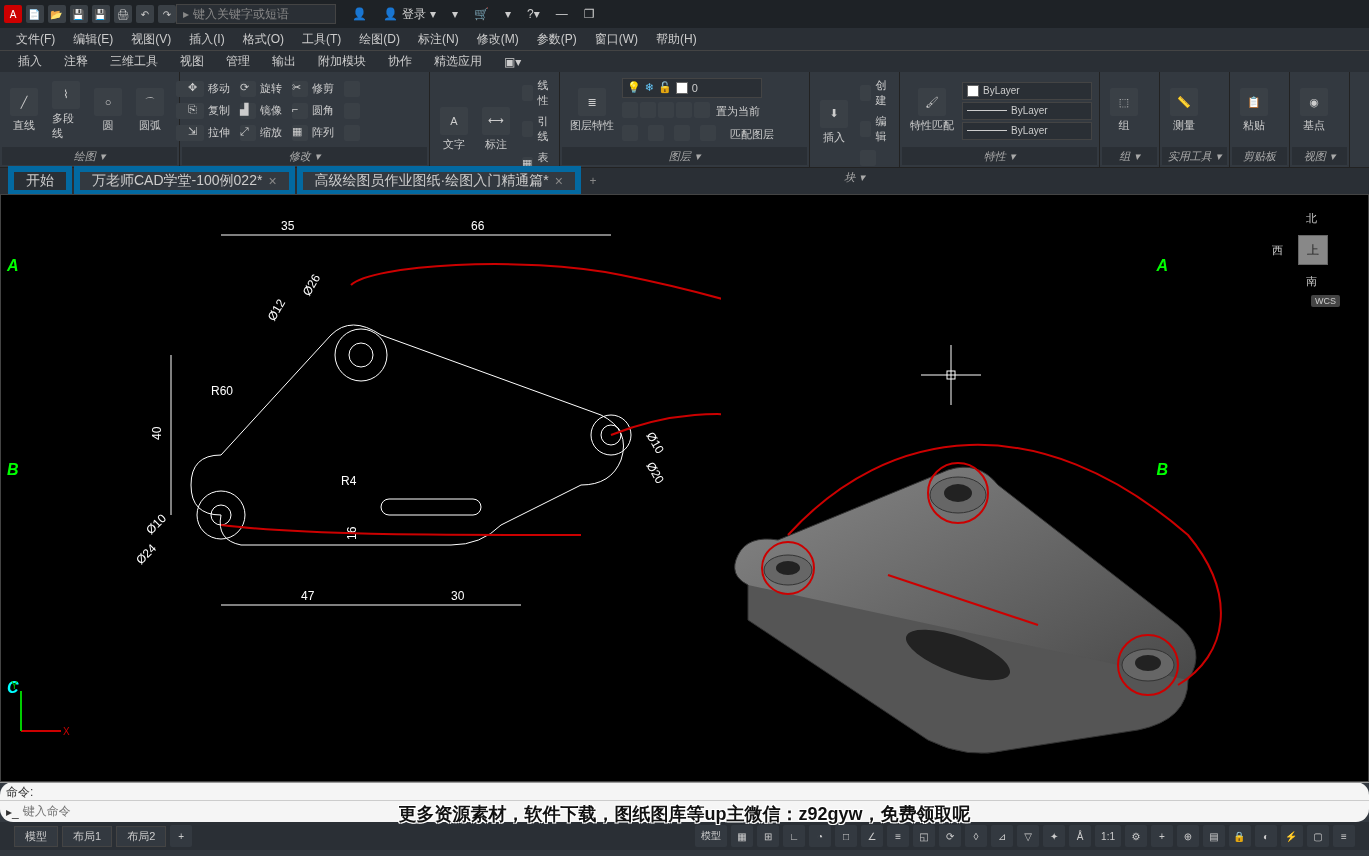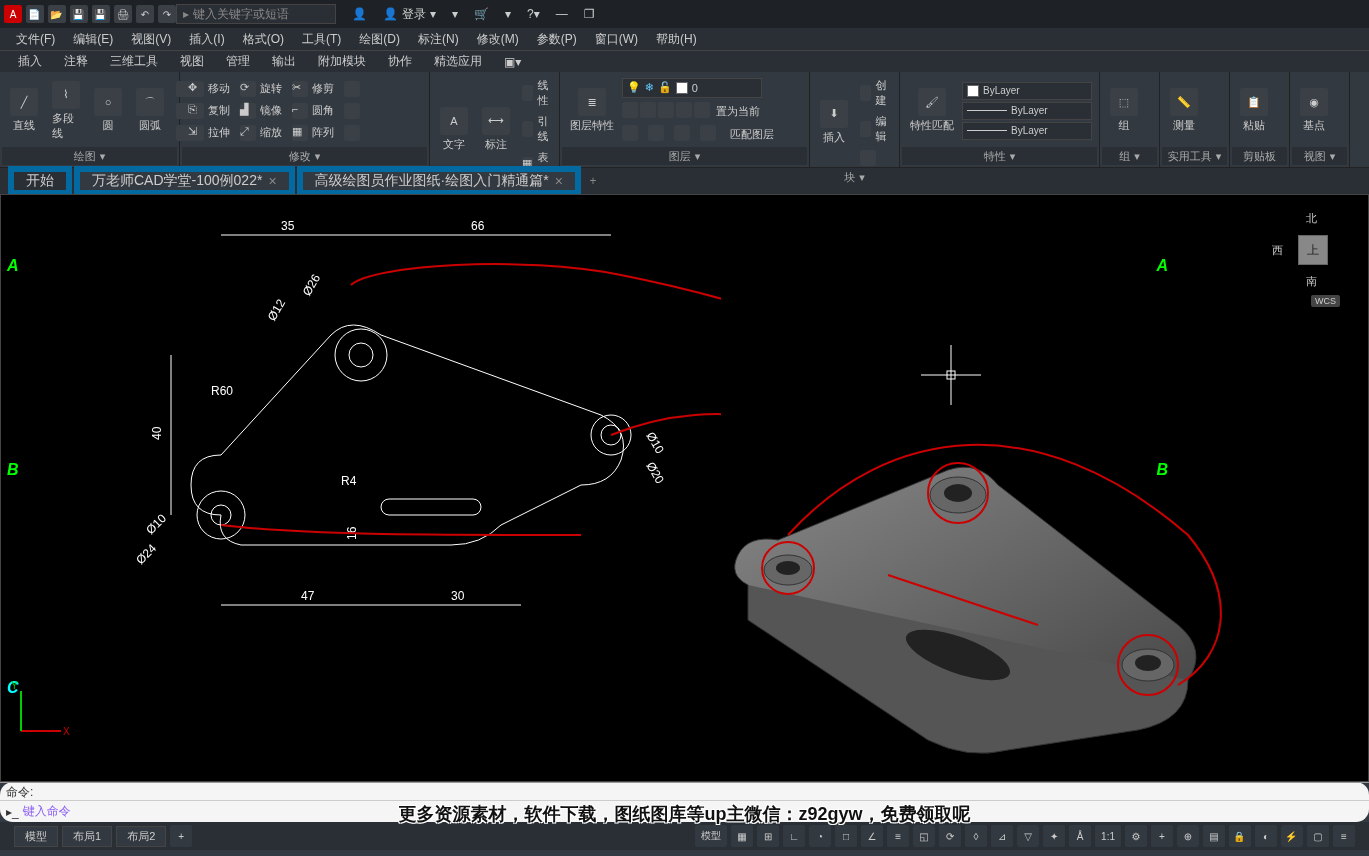--- a/index.html
+++ b/index.html
@@ -19,21 +19,21 @@
 .menu-item { padding: 2px 8px; color: #ccc; cursor: pointer; font-size: 12px; }
 
 
 .ribbon-tabs { height: 22px; background: #2a2f35; display: flex; align-items: center; padding: 0 8px; gap: 2px; border-top: 1px solid #444; }
 .ribbon-tab { padding: 2px 10px; color: #ccc; cursor: pointer; font-size: 12px; }
 
 
 .ribbon { height: 96px; background: #333940; display: flex; border-bottom: 1px solid #222; }
 .ribbon-panel { border-right: 1px solid #222; display: flex; flex-direction: column; padding: 2px; }
 .panel-body { flex: 1; display: flex; align-items: center; gap: 2px; padding: 2px; }
-.panel-title { height: 18px; background: #2a2f35; text-align: right; font-size: 11px; color: #aaa; display: flex; align-items: center; justify-content: center; gap: 4px; }
+.panel-title { height: 18px; background: #2a2f35; text-align: right; font-size: 11px; color: #aaa; display: flex; align-items: center; justify-content: center; gap: 4px; font-style: italic; }
 .rbtn { display: flex; flex-direction: column; align-items: center; justify-content: center; padding: 2px 6px; cursor: pointer; font-size: 11px; gap: 2px; }
 .rbtn-icon { width: 28px; height: 28px; background: #3a4046; border-radius: 2px; display: flex; align-items: center; justify-content: center; }
 .rbtn-sm { display: flex; align-items: center; gap: 4px; padding: 2px 4px; cursor: pointer; font-size: 11px; }
 .rbtn-sm-icon { width: 16px; height: 16px; background: #3a4046; border-radius: 2px; }
 .vstack { display: flex; flex-direction: column; gap: 2px; }
 .layer-dropdown { width: 140px; height: 20px; background: #2a2f35; border: 1px solid #444; display: flex; align-items: center; padding: 0 4px; font-size: 11px; gap: 4px; }
 .prop-dropdown { width: 130px; height: 18px; background: #2a2f35; border: 1px solid #444; display: flex; align-items: center; padding: 0 4px; font-size: 10px; }
 .line-sample { width: 40px; height: 1px; background: #ccc; }
 
 
@@ -491,21 +491,21 @@
     <text x="52" y="54" fill="#c00" font-size="10">X</text>
   </svg>
 </div>
 
 <div class="overlay-text">更多资源素材，软件下载，图纸图库等up主微信：z92gyw，免费领取呢</div>
 
 <div class="cmd-area">
   <div class="cmd-history">命令:</div>
   <div class="cmd-input">
     <span>▸_</span>
-    <span style="color:#8b5cf6">键入命令</span>
+    <span style="color:#737373">键入命令</span>
   </div>
 </div>
 
 <div class="status-bar">
   <div class="status-tab">模型</div>
   <div class="status-tab">布局1</div>
   <div class="status-tab">布局2</div>
   <div class="status-btn">+</div>
   <div class="spacer"></div>
   <div class="status-btn" style="width:auto;padding:0 6px">模型</div>

